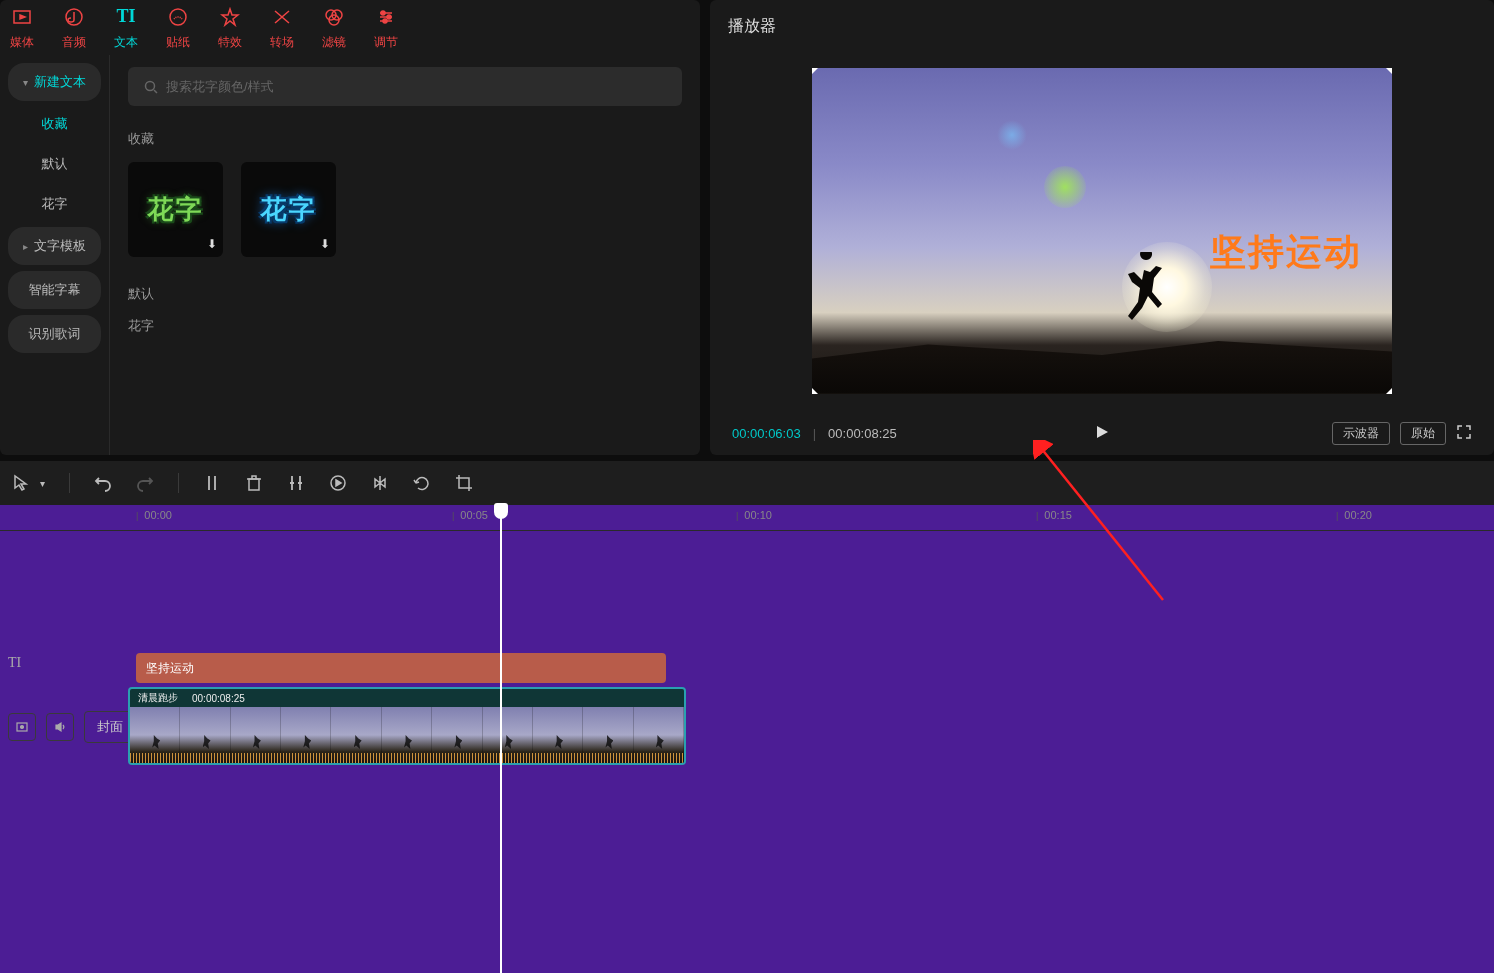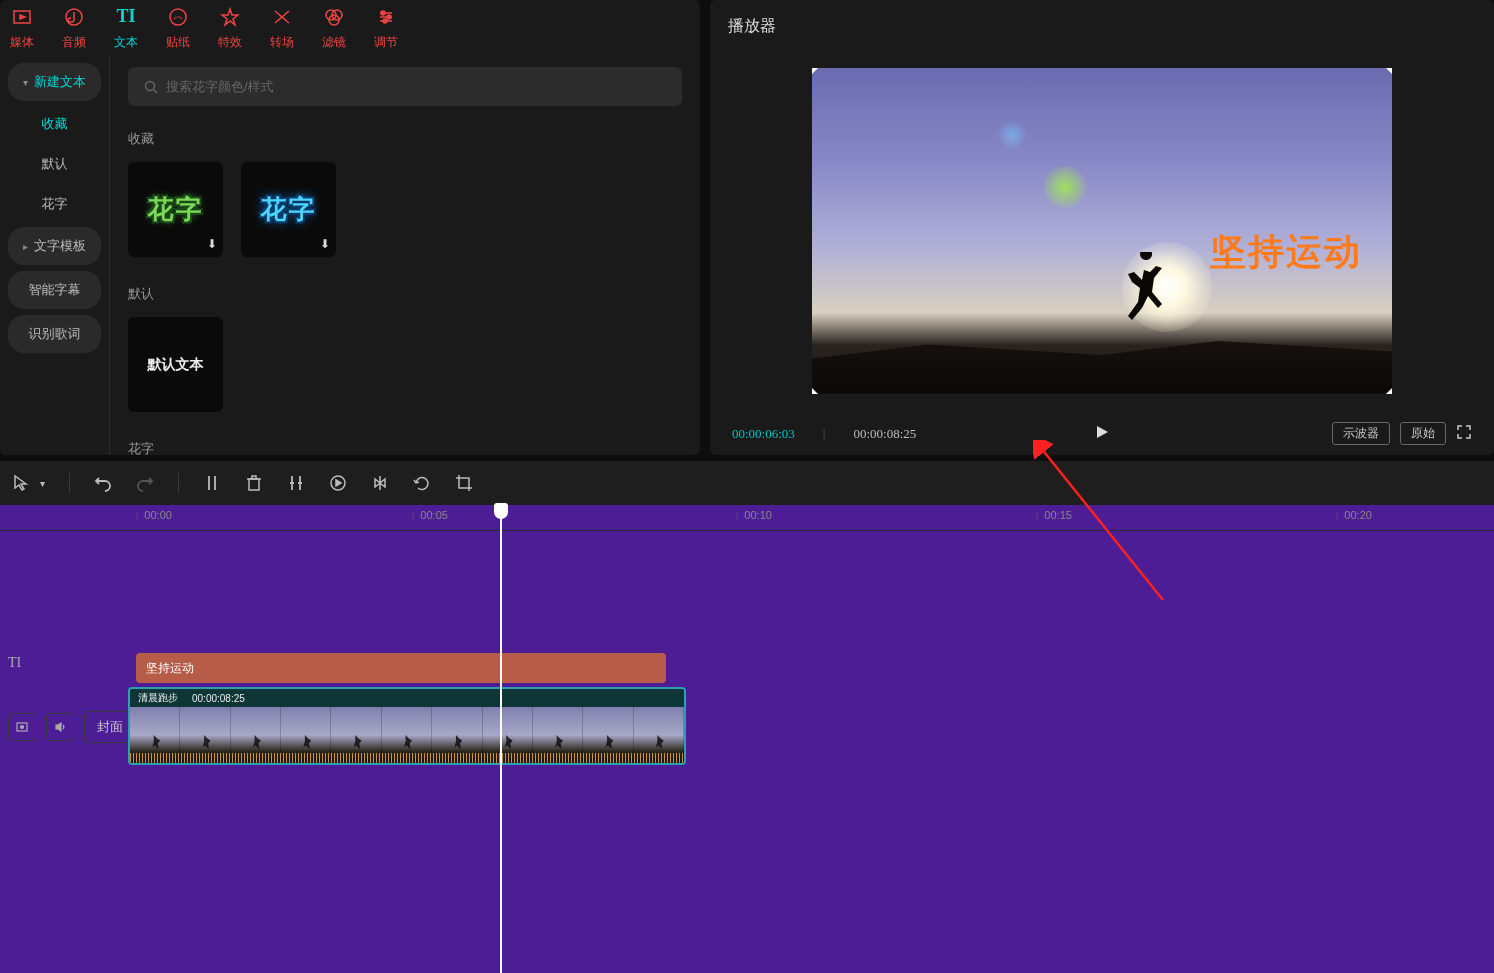--- a/index.html
+++ b/index.html
@@ -207,22 +207,21 @@
     }
     .sel-handle { position: absolute; width: 0; height: 0; }
     .sh-tl { top: -2px; left: -2px; border-top: 10px solid #fff; border-right: 10px solid transparent; }
     .sh-tr { top: -2px; right: -2px; border-top: 10px solid #fff; border-left: 10px solid transparent; }
     .sh-bl { bottom: -2px; left: -2px; border-bottom: 10px solid #fff; border-right: 10px solid transparent; }
     .sh-br { bottom: -2px; right: -2px; border-bottom: 10px solid #fff; border-left: 10px solid transparent; }
     .player-controls {
       display: flex;
       align-items: center;
       padding: 10px 4px 0;
-      gap: 28px;
-      font-family: Liberation Serif, serif;
+      gap: 12px;
     }
     .time-current { color: #00c8c8; font-size: 13px; }
     .time-sep { color: #555; }
     .time-total { color: #bbb; font-size: 13px; }
     .play-btn {
       margin: 0 auto;
       cursor: pointer;
       color: #ddd;
       position: absolute;
       left: 50%;
@@ -466,25 +465,20 @@
           <div class="thumb">
             <span class="hz-text hz-green">花字</span>
             <span class="dl-icon">⬇</span>
           </div>
           <div class="thumb">
             <span class="hz-text hz-blue">花字</span>
             <span class="dl-icon">⬇</span>
           </div>
         </div>
         <div class="section-title">默认</div>
-        <div class="thumb-row">
-          <div class="thumb">
-            <span class="default-text-thumb">默认文本</span>
-          </div>
-        </div>
         <div class="section-title">花字</div>
       </div>
     </div>
   </div>
 
   <div class="player-panel">
     <div class="player-title">播放器</div>
     <div class="preview-wrap">
       <div class="preview">
         <div class="flare2"></div>
@@ -577,21 +571,21 @@
   <span class="tool-btn">
       <svg width="18" height="18" viewBox="0 0 18 18" fill="none" stroke="currentColor" stroke-width="1.5">
         <path d="M4 1 L4 14 L17 14 M1 4 L14 4 L14 17"></path>
       </svg>
     </span>
 </div>
 
 <div class="timeline-area">
   <div class="ruler">
     <span class="ruler-tick" style="left:136px">00:00</span>
-    <span class="ruler-tick" style="left:412px">00:05</span>
+    <span class="ruler-tick" style="left:452px">00:05</span>
     <span class="ruler-tick" style="left:736px">00:10</span>
     <span class="ruler-tick" style="left:1036px">00:15</span>
     <span class="ruler-tick" style="left:1336px">00:20</span>
   </div>
   <div class="playhead" style="left:500px"></div>
 
   <div class="tracks">
     <div style="position:absolute;top:24px;left:0;display:flex;align-items:center;gap:12px;padding-left:8px">
       <span style="font-family:serif;font-size:14px;color:#aaa">TI</span>
     </div>

